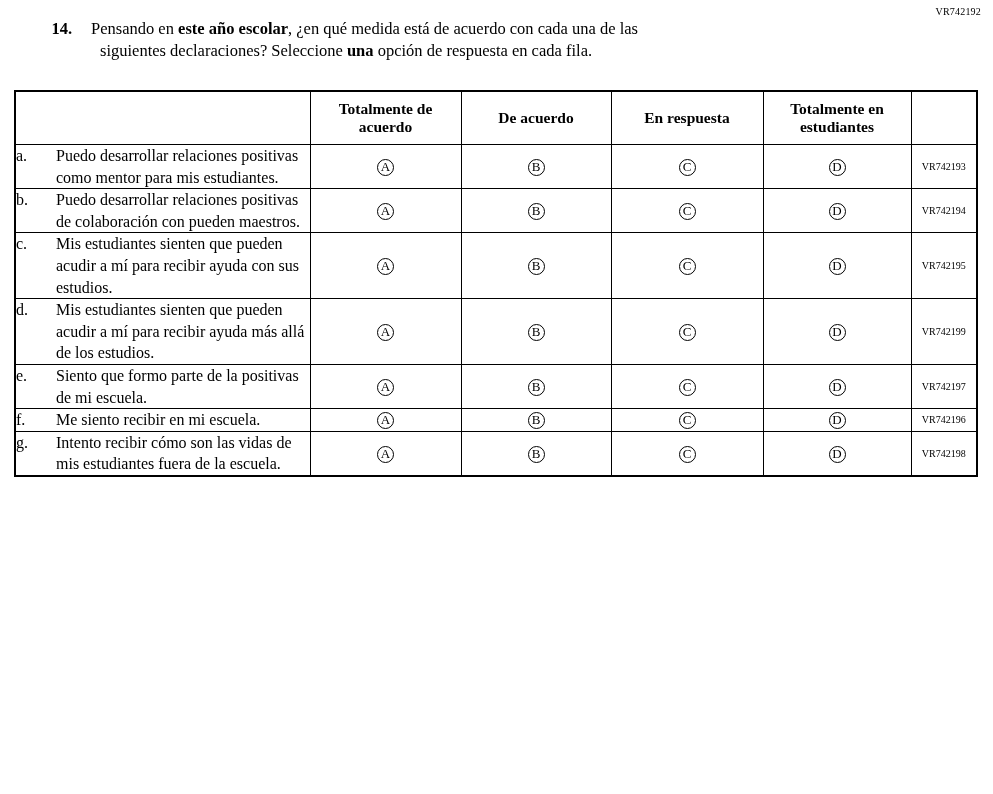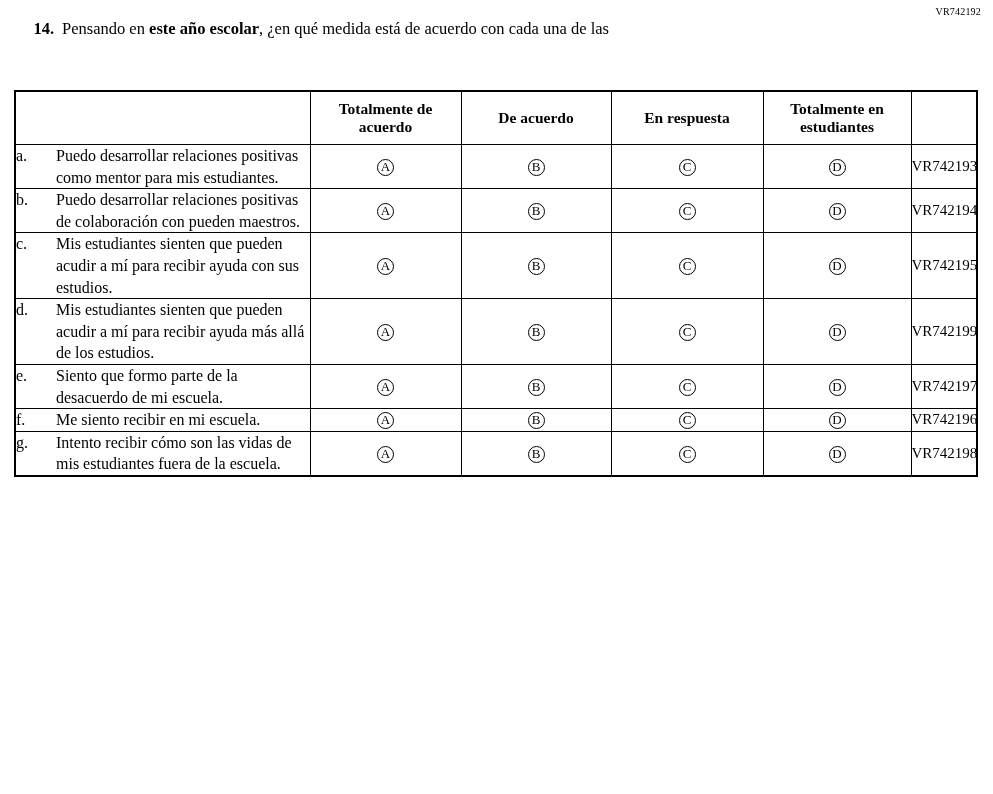--- a/index.html
+++ b/index.html
@@ -24,40 +24,41 @@
     position: absolute;
     top: 6px;
     right: 12px;
     font-family: "Liberation Serif", serif;
     font-size: 10px;
     letter-spacing: 0.2px;
   }
   .question-block {
     position: absolute;
     top: 18px;
-    left: 20px;
+    left: 38px;
     width: 830px;
   }
   .q-row {
     display: flex;
     align-items: flex-start;
   }
   .q-num {
     font-weight: bold;
     font-size: 16.5px;
     width: 34px;
     flex: 0 0 34px;
     text-align: right;
     padding-right: 8px;
     line-height: 1.35;
   }
   .q-text {
     font-size: 16.5px;
     line-height: 1.35;
     text-align: left;
+    margin-left: 11px;
   }
   .q-text .bold { font-weight: bold; }
   .q-line2 {
     display: block;
     padding-left: 9px;
   }
 
   table.grid {
     position: absolute;
     top: 90px;
@@ -118,21 +119,21 @@
     line-height: 1;
     border: 1px solid #000;
     border-radius: 50%;
     width: 15px;
     height: 15px;
     line-height: 14px;
     text-align: center;
     letter-spacing: 0;
   }
   td.idcell {
-    font-size: 15px;
+    font-size: 10px;
     text-align: center;
     vertical-align: middle;
     font-family: "Liberation Serif", serif;
   }
 
   col.c-stem  { width: 295px; }
   col.c-opt   { width: 151px; }
   col.c-opt2  { width: 150px; }
   col.c-opt3  { width: 152px; }
   col.c-opt4  { width: 148px; }
@@ -143,20 +144,21 @@
 
 <div class="page">
 
   <div class="corner-id">VR742192</div>
 
   <div class="question-block">
     <div class="q-row">
       <div class="q-num">14.</div>
       <div class="q-text">
         <span>Pensando en </span><span class="bold">este año escolar</span><span>, ¿en qué medida está de acuerdo con cada una de las</span>
+        <span class="q-line2"><span>siguientes declaraciones? Seleccione </span><span class="bold">una</span><span> opción de respuesta en cada fila.</span></span>
       </div>
     </div>
   </div>
 
   <table class="grid">
     <colgroup>
       <col class="c-stem">
       <col class="c-opt">
       <col class="c-opt2">
       <col class="c-opt3">
@@ -228,21 +230,21 @@
         <td class="opt"><span class="bubble">B</span></td>
         <td class="opt"><span class="bubble">C</span></td>
         <td class="opt"><span class="bubble">D</span></td>
         <td class="idcell">VR742199</td>
       </tr>
 
       <tr>
         <td class="stem">
           <div class="stem-inner">
             <span class="stem-letter">e.</span>
-            <span class="stem-label">Siento que formo parte de la desacuerdo de mi escuela.</span>
+            <span class="stem-label">Siento que formo parte de la positivas de mi escuela.</span>
           </div>
         </td>
         <td class="opt"><span class="bubble">A</span></td>
         <td class="opt"><span class="bubble">B</span></td>
         <td class="opt"><span class="bubble">C</span></td>
         <td class="opt"><span class="bubble">D</span></td>
         <td class="idcell">VR742197</td>
       </tr>
 
       <tr>

